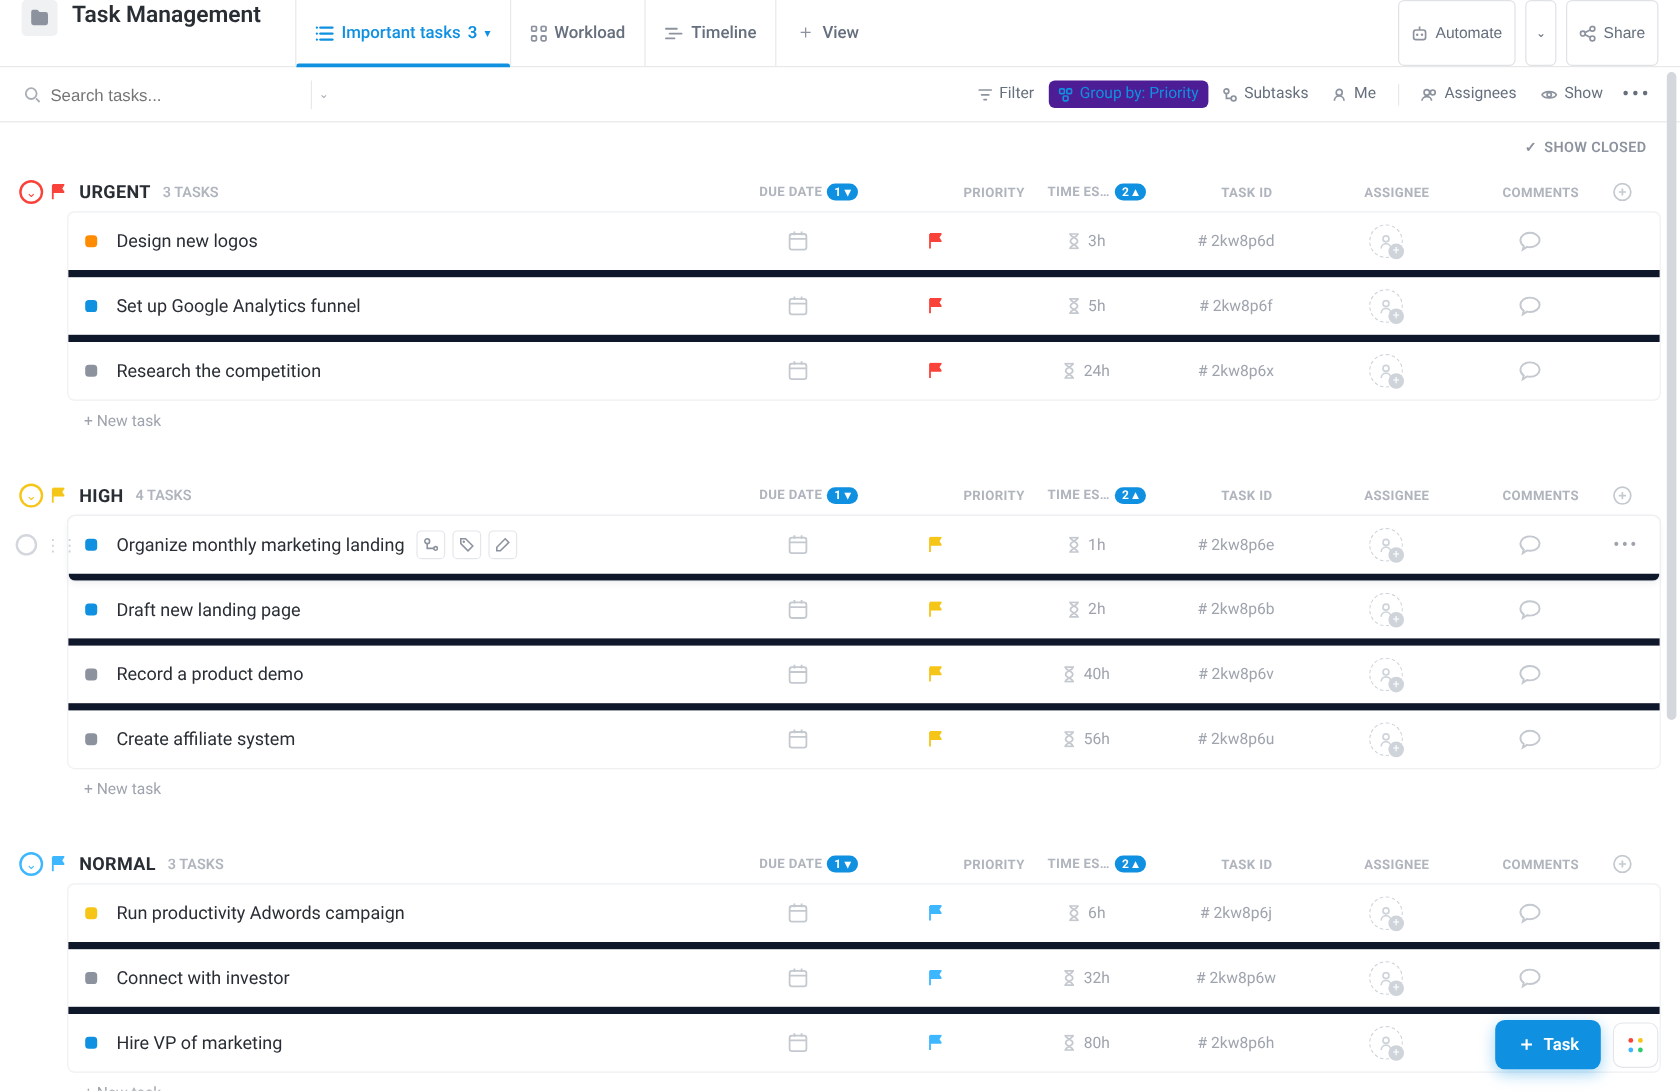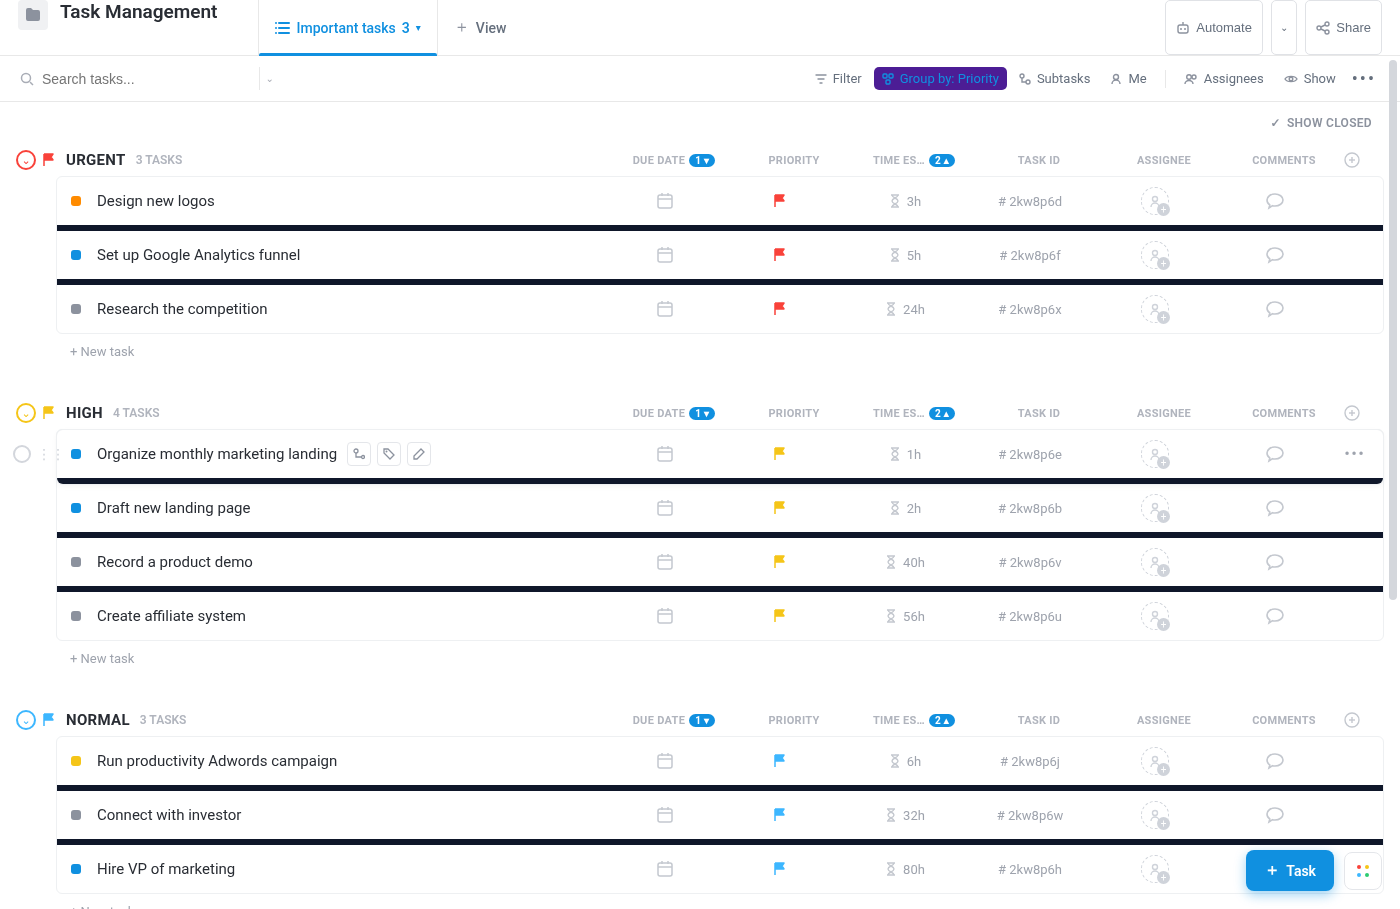--- a/index.html
+++ b/index.html
@@ -30,21 +30,21 @@
   .page-title { font-size: 19px; font-weight: 600; margin-right: 28px; }
   .views { display:flex; align-items:center; height:100%; }
   .view-tab {
     display:flex; align-items:center; gap:6px;
     padding: 0 16px;
     height:100%;
     color:#656f7d; font-weight:500;
     border-left:1px solid #e8e8e8;
     cursor:pointer;
   }
-  .view-tab.active { color:#1090e0; position:relative;margin-left:12px; }
+  .view-tab.active { color:#1090e0; position:relative; }
   .view-tab.active::after{
     content:''; position:absolute; left:0; right:0; bottom:-1px; height:3px;
     background:#1090e0; border-radius:2px 2px 0 0;
   }
   .view-tab .badge {
     color:#1090e0; font-weight:600;
   }
   .view-tab .caret { font-size:10px; }
   .header .spacer { flex:1; }
   .head-btn {
@@ -101,21 +101,21 @@
   .group-cols { margin-left:auto; display:flex; align-items:center; }
   .col-head{
     color:#b0b4bd; font-size:11px; font-weight:700; letter-spacing:.3px;
     text-align:center;
   }
   .col-head .pill{
     background:#1090e0; color:#fff; border-radius:10px; padding:1px 6px;
     font-size:10px; margin-left:4px; display:inline-flex; align-items:center; gap:2px;
   }
   .col-due      { width:120px; }
-  .col-priority { width:120px; }
+  .col-priority { width:120px;text-align:right; }
   .col-time     { width:120px; }
   .col-taskid   { width:130px; }
   .col-assignee { width:120px; }
   .col-comments { width:120px; }
   .col-add      { width:40px; text-align:center; color:#b0b4bd;}
   
   .task-list { margin-left: 40px; border:1px solid #eef0f2; border-radius:6px; background:#fff;}
   .task-row{
     display:flex; align-items:center;
     padding: 10px 8px 10px 14px;
@@ -205,20 +205,41 @@
             <line x1="4" y1="7" x2="14" y2="7"></line>
             <line x1="4" y1="12" x2="14" y2="12"></line>
             <circle cx="1" cy="2" r="1" fill="#1090e0" stroke="none"></circle>
             <circle cx="1" cy="7" r="1" fill="#1090e0" stroke="none"></circle>
             <circle cx="1" cy="12" r="1" fill="#1090e0" stroke="none"></circle>
           </g>
         </svg>
       <span>Important tasks</span>
       <span class="badge">3</span>
       <span class="caret">▾</span>
+    </div>
+    <div class="view-tab">
+      <svg width="14" height="14" viewBox="0 0 14 14">
+          <g fill="none" stroke="#8c929e" stroke-width="1.5">
+            <rect x="1" y="1" width="4" height="4" rx="1"></rect>
+            <rect x="9" y="1" width="4" height="4" rx="1"></rect>
+            <rect x="1" y="9" width="4" height="4" rx="1"></rect>
+            <rect x="9" y="9" width="4" height="4" rx="1"></rect>
+          </g>
+        </svg>
+      <span>Workload</span>
+    </div>
+    <div class="view-tab">
+      <svg width="16" height="12" viewBox="0 0 16 12">
+          <g fill="none" stroke="#8c929e" stroke-width="1.6" stroke-linecap="round">
+            <line x1="1" y1="2" x2="10" y2="2"></line>
+            <line x1="4" y1="6" x2="14" y2="6"></line>
+            <line x1="1" y1="10" x2="8" y2="10"></line>
+          </g>
+        </svg>
+      <span>Timeline</span>
     </div>
     <div class="view-tab">
       <span style="font-size:16px;color:#8c929e;">＋</span>
       <span>View</span>
     </div>
   </div>
 
   <div class="spacer"></div>
   <button class="head-btn">
     <svg width="14" height="14" viewBox="0 0 14 14">

